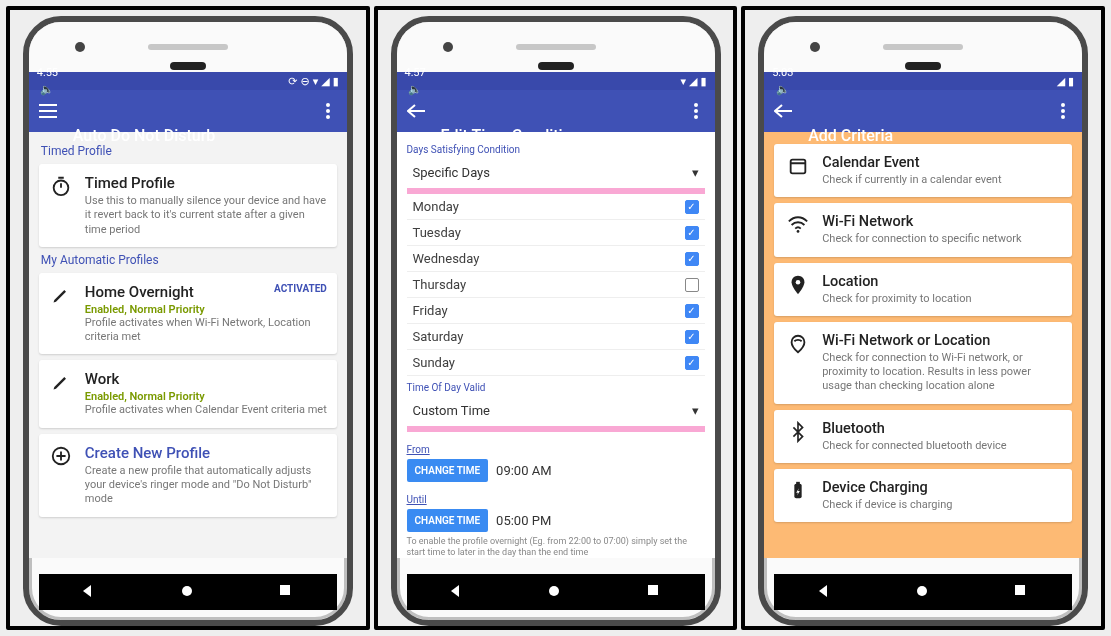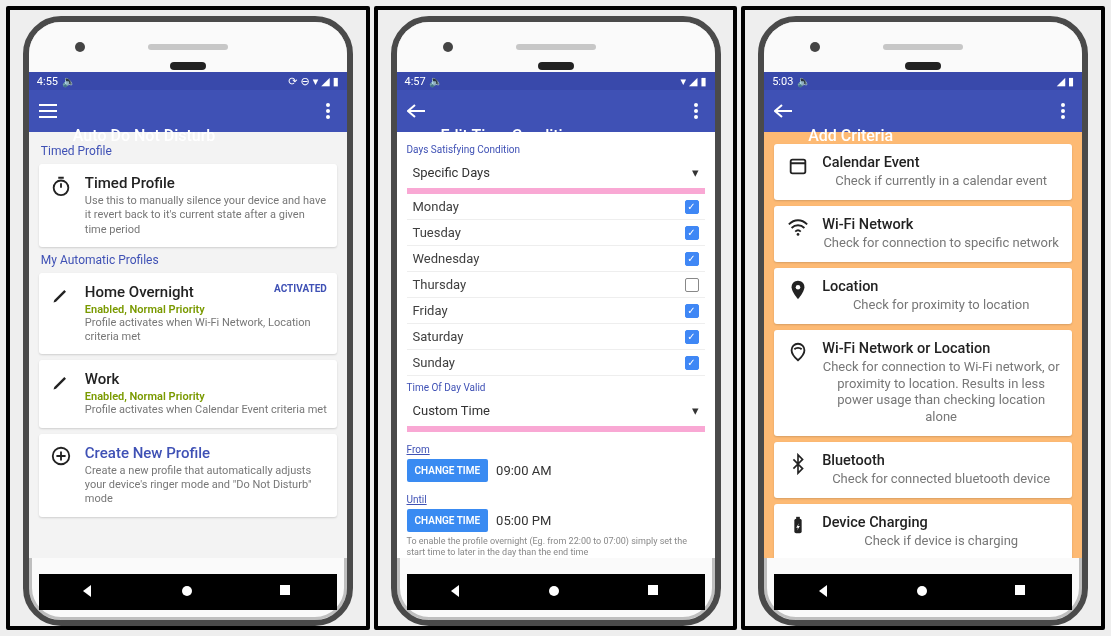--- a/index.html
+++ b/index.html
@@ -34,21 +34,21 @@
     position: relative;
   }
   .sensor-bar { height: 50px; display:flex; align-items:center; justify-content:center; gap:10px; background:#fafafa;}
   .sensor-bar .speaker { width:80px; height:6px; background:#c7c7c7; border-radius:3px;}
   .sensor-bar .dot { width:10px; height:10px; background:#444; border-radius:50%; position:absolute; left:46px;}
   .sensor-bar .pill { width:36px; height:8px; background:#222; border-radius:4px; position:absolute; top:40px;}
   .statusbar {
     background:#3949ab; color:#fff; font-size:11px; height:18px;
     display:flex; justify-content:space-between; align-items:center; padding:0 8px;
   }
-  .statusbar .left { display:flex; gap:4px; align-items:center;}
+  .statusbar .left { display:flex; gap:4px; align-items:center;flex-direction:column;}
   .statusbar .right { display:flex; gap:3px; align-items:center;}
   .appbar {
     background:#3f51b5; color:#fff; height:42px; display:flex; align-items:center;
     padding:0 10px; gap:16px; font-size:16px; font-weight:500;
   }
   .appbar .back, .appbar .menu, .appbar .overflow { width:18px; display:flex; align-items:center; justify-content:center;}
   .appbar .title { flex:1;margin-top:48px; }
   .content {
     height: 426px; overflow:hidden; background:#f3f3f3; padding:6px 8px;
     font-size:12px; color:#555;
@@ -85,21 +85,21 @@
   .cb.on::after { content:"✓"; color:#fff; font-size:10px; line-height:1;}
   .timegroup { margin-top:2px;}
   .timegroup .lbl { color:#3f51b5; font-size:10px; margin-top:12px;text-decoration:underline;}
   .timegroup .row { display:flex; align-items:center; gap:8px; margin:4px 0;}
   .btn { background:#3a8bf2; color:#fff; font-size:10px; font-weight:600; padding:6px 8px; border-radius:2px;}
   .timeval { font-size:13px; color:#333;}
   .hint { color:#888; font-size:9px; line-height:1.2; margin-top:4px;}
   
   .list3 .card { padding:10px 12px; }
   .list3 .title { font-size:14.5px; }
-  .list3 .desc { font-size:13px;text-align:center; }
+  .list3 .desc { font-size:11px; }
   svg { display:block; }
 </style>
 </head>
 <body>
 
 <div class="panel">
 <div class="phone">
   <div class="sensor-bar">
     <span class="dot"></span>
         <span class="speaker"></span>

